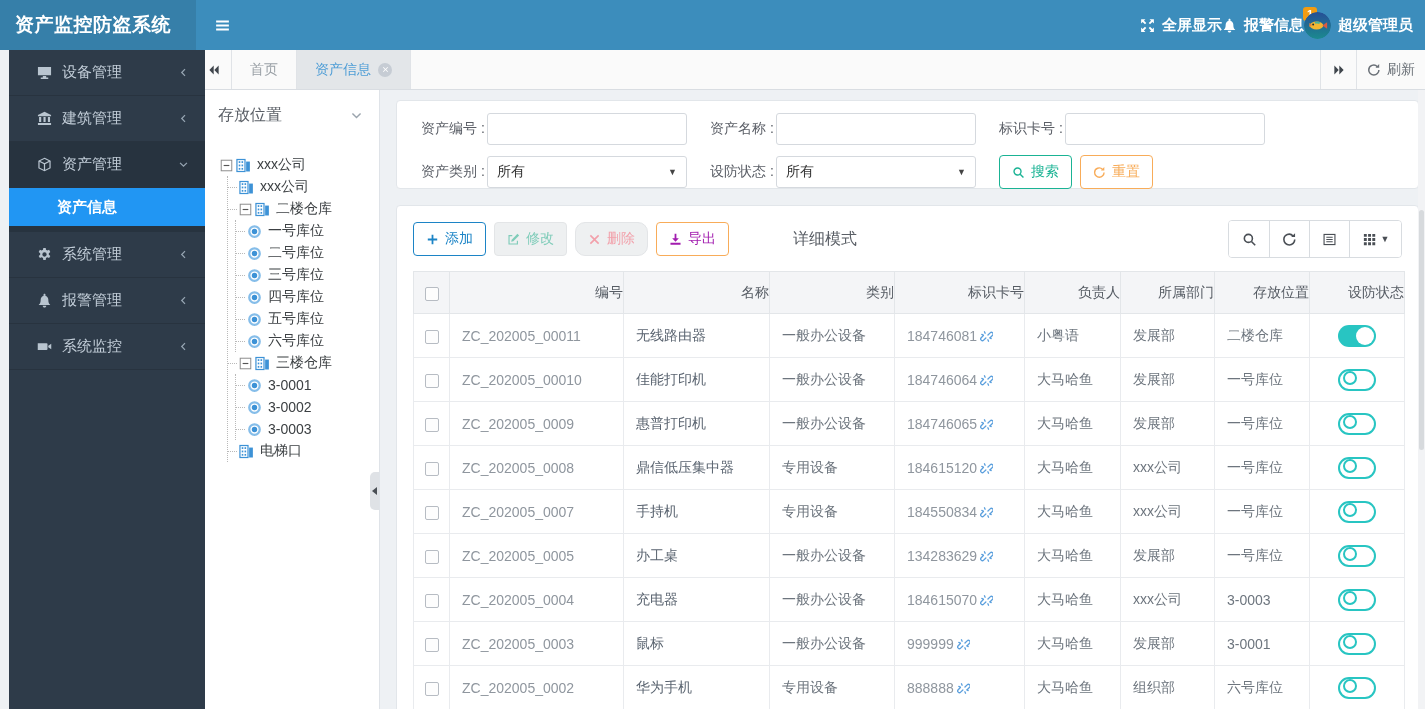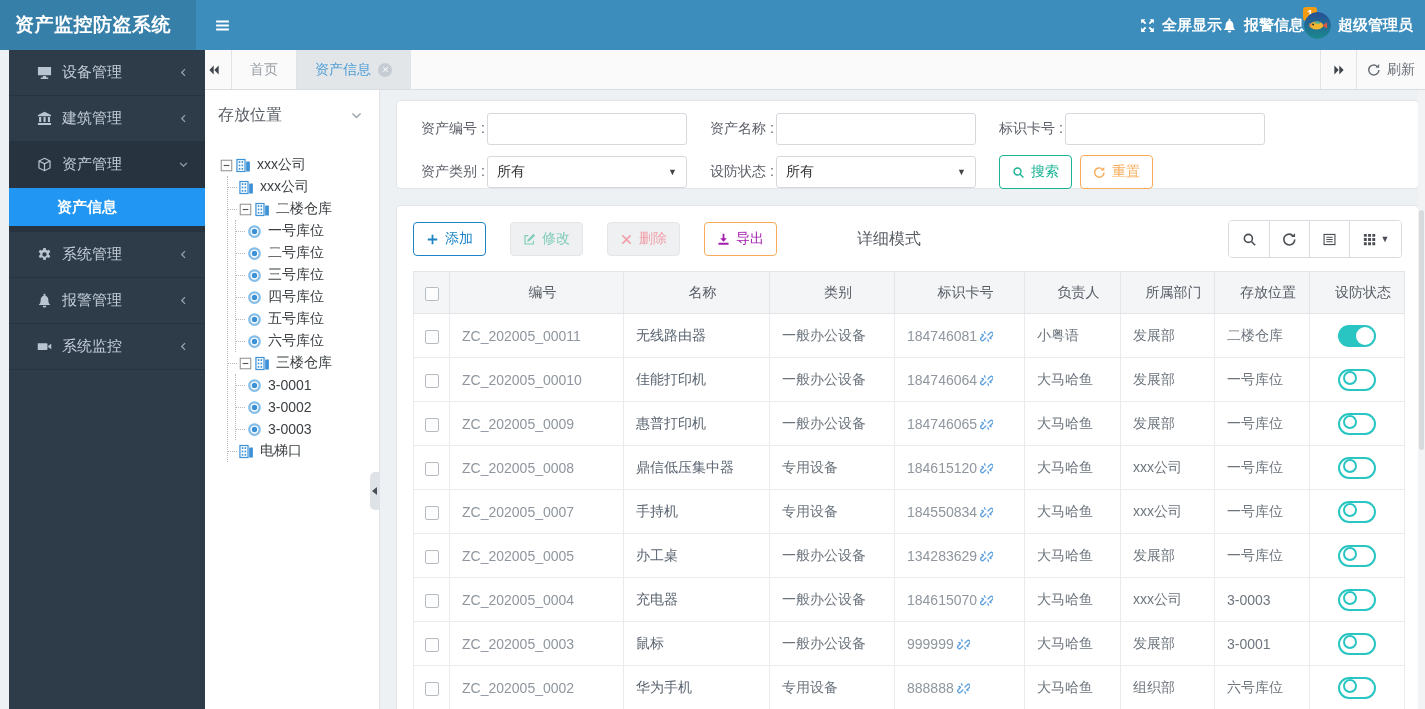--- a/index.html
+++ b/index.html
@@ -67,36 +67,36 @@
   .f-label{width:66px;font-size:14px;color:#5a5e66;flex:none;}
   .f-input{width:200px;height:32px;border:1px solid #d5d9de;border-radius:3px;padding:0 8px;font-size:14px;color:#333;outline:none;font-family:inherit;}
   .f-select{width:200px;height:32px;border:1px solid #d5d9de;border-radius:3px;display:flex;align-items:center;justify-content:space-between;padding:0 9px;font-size:14px;color:#333;cursor:pointer;}
   .sel-caret{font-size:9px;color:#444;}
   .btn{height:34px;border-radius:4px;display:inline-flex;align-items:center;gap:6px;padding:0 12px;font-size:14px;background:#fff;cursor:pointer;font-family:inherit;border:1px solid #ccc;}
   .btn .ic{font-size:13px;}
   .btn-search{border-color:#1ab394;color:#1ab394;margin-left:0;}
   .btn-reset{border-color:#f8ac59;color:#f8ac59;margin-left:8px;}
   .table-card{height:560px;padding:14px 16px 0;}
   .toolbar{display:flex;align-items:center;margin-bottom:13px;}
-  .toolbar .btn{margin-right:24px;}
+  .toolbar .btn{margin-right:8px;}
   .btn-add{border-color:#1c84c6;color:#1c84c6;}
   .btn-edit{border-color:#e3e5e7;background:#eef0f1;color:#7fccb9;}
-  .btn-del{border-color:#e3e5e7;background:#eef0f1;color:#f2a0aa;}
+  .btn-del{border-color:#e3e5e7;background:#eef0f1;color:#f2a0aa;border-radius:10px;}
   .btn-export{border-color:#f8ac59;color:#a21caf;}
   .mode{margin-left:56px;font-size:16px;color:#5a5f66;cursor:pointer;}
   .icon-group{margin-left:auto;display:flex;border:1px solid #d8dce0;border-radius:4px;overflow:hidden;}
   .icon-btn{width:40px;height:36px;display:flex;align-items:center;justify-content:center;background:#fff;border-left:1px solid #d8dce0;color:#4a4f55;cursor:pointer;gap:4px;}
   .icon-btn:first-child{border-left:none;}
   .icon-btn .ic{font-size:15px;}
   .icon-btn.wide{width:52px;}
   .caret-sm{font-size:9px;color:#4a4f55;}
 
   
   table{width:100%;border-collapse:collapse;table-layout:fixed;font-size:14px;}
-  th{background:#f4f5f7;color:#565c64;font-weight:400;height:42px;text-align:center;padding-left:12px;border:1px solid #e3e6e9;}
+  th{background:#f4f5f7;color:#565c64;font-weight:400;height:42px;text-align:right;padding-left:12px;border:1px solid #e3e6e9;}
   td{height:44px;border:1px solid #e9ebee;padding-left:12px;color:#6d757e;overflow:hidden;white-space:nowrap;}
   .c-check{text-align:center;padding-left:0;}
   .cb{width:14px;height:14px;border:1px solid #b7bcc3;border-radius:2px;background:#fdfdfd;display:inline-block;vertical-align:middle;cursor:pointer;}
   .cell-code{color:#8f969e;}
   .cell-name{color:#5a6470;}
   .cell-card{color:#8f969e;}
   .unlink{color:#5b9fdd;font-size:13px;vertical-align:-2px;margin-left:3px;cursor:pointer;display:inline-flex;}
   .c-status{text-align:center;padding-left:0;}
   .toggle{width:38px;height:22px;border-radius:11px;display:inline-block;position:relative;vertical-align:middle;cursor:pointer;}
   .toggle.on{background:#28c5c2;}

